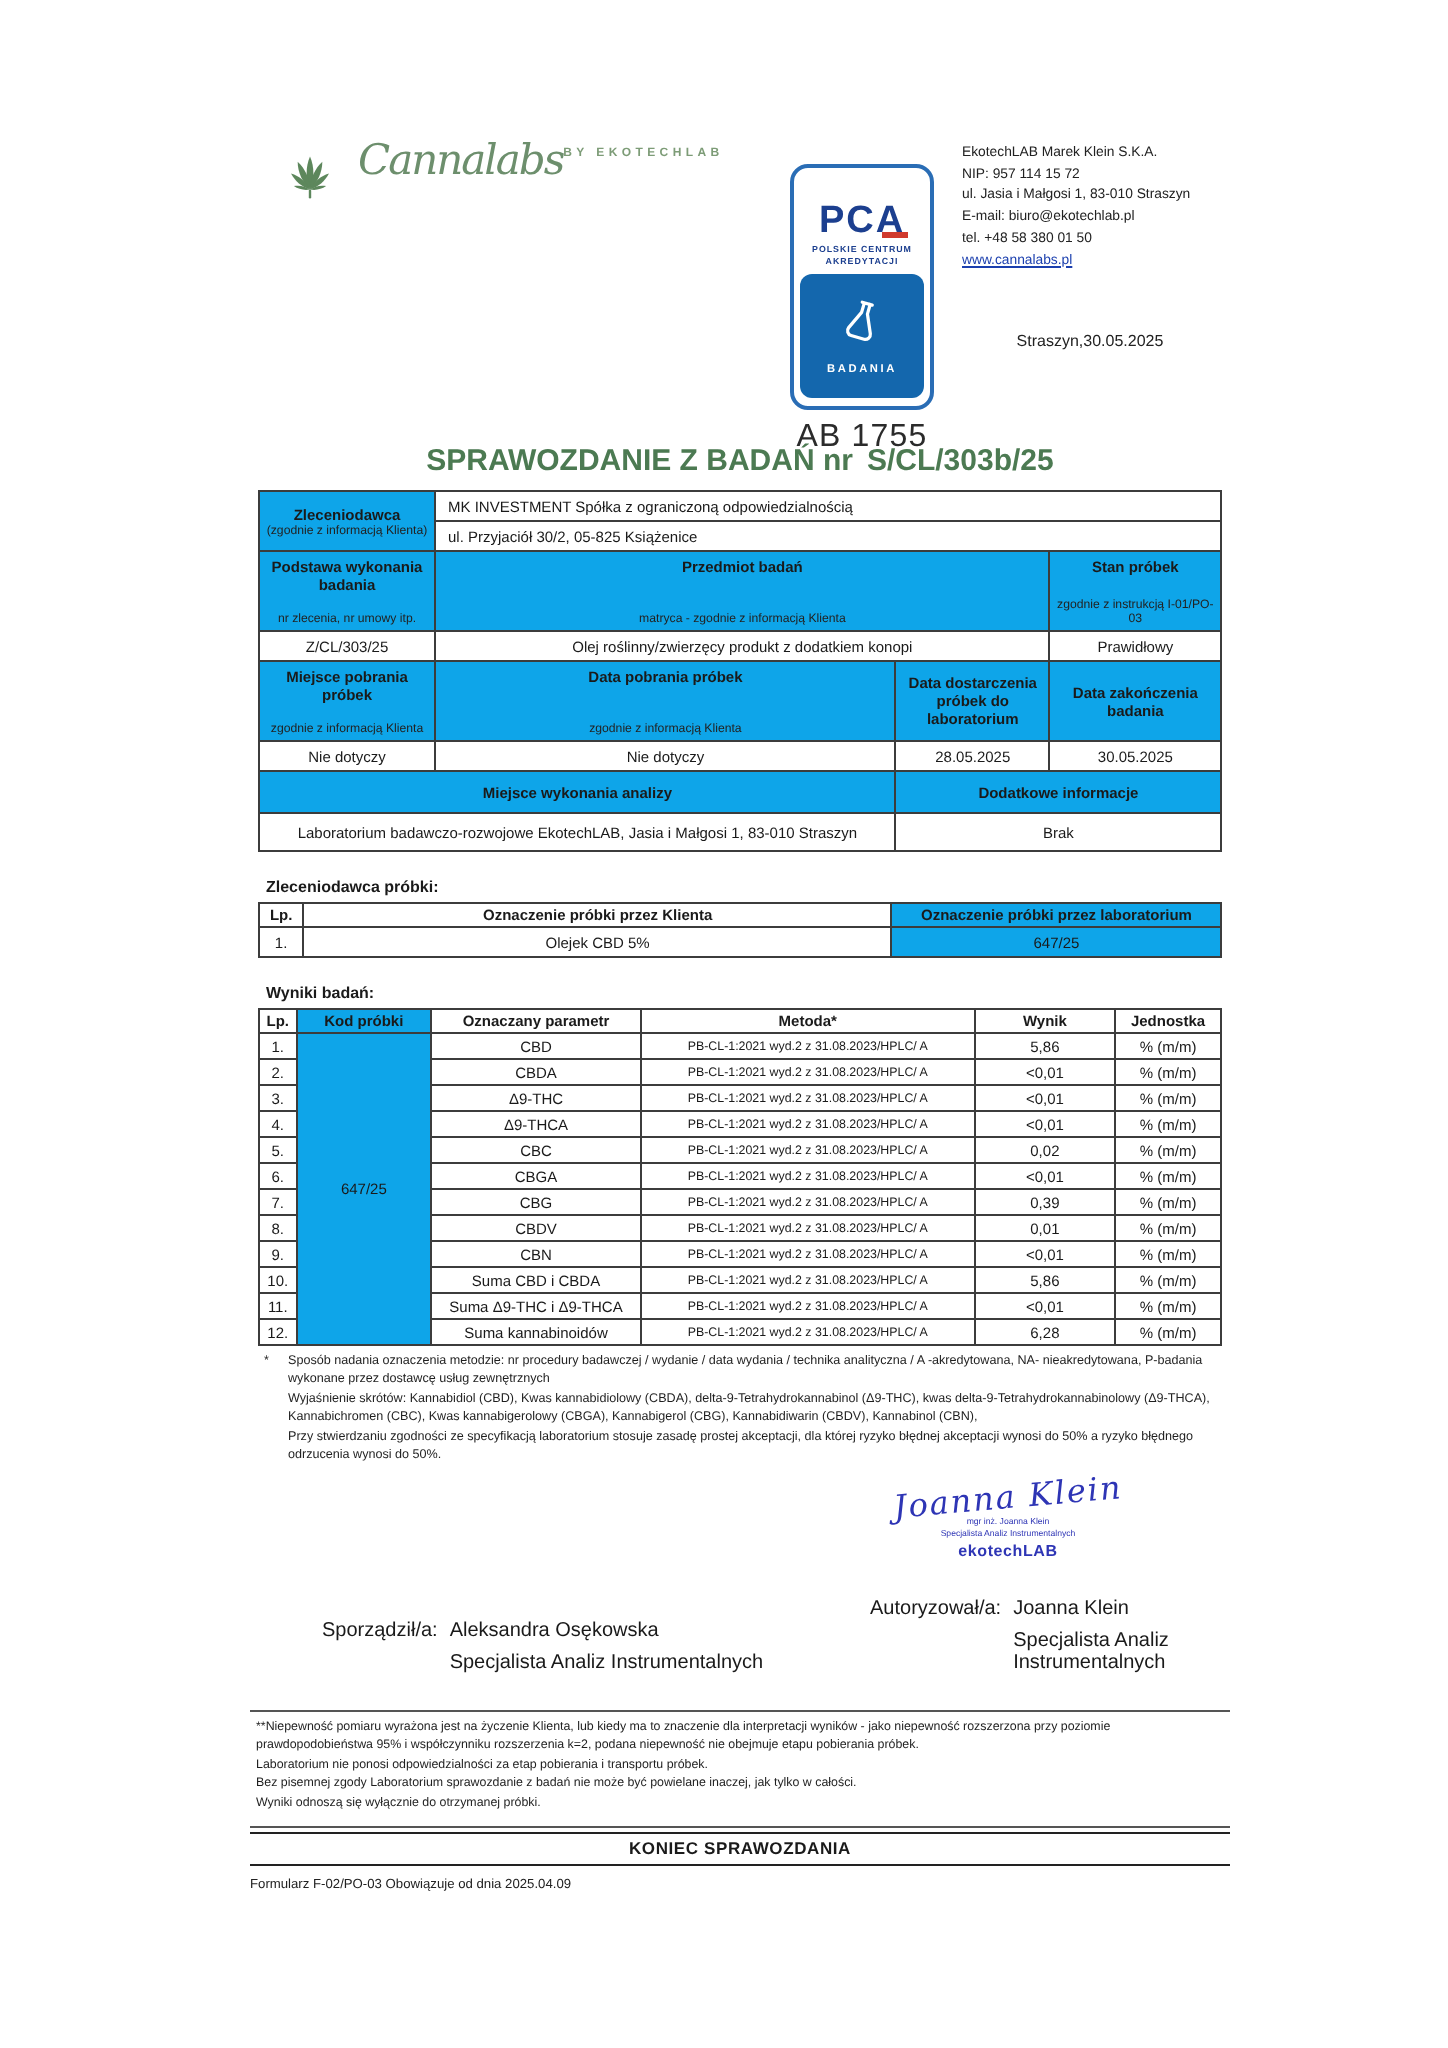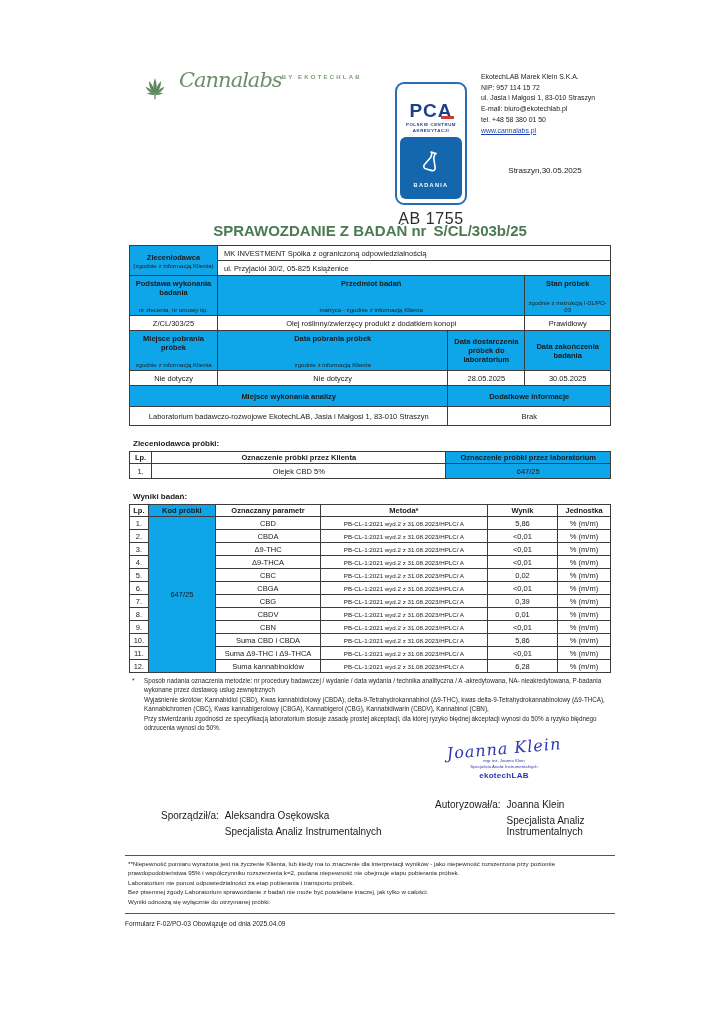--- a/index.html
+++ b/index.html
@@ -378,17 +378,18 @@
       </div>
     </div>
 
     <div class="disclaimer">
       <div>**Niepewność pomiaru wyrażona jest na życzenie Klienta,  lub kiedy ma to znaczenie dla interpretacji wyników - jako niepewność rozszerzona przy poziomie prawdopodobieństwa 95% i współczynniku rozszerzenia k=2, podana niepewność nie obejmuje etapu pobierania próbek.</div>
       <div>Laboratorium nie ponosi odpowiedzialności za etap pobierania i transportu próbek.</div>
       <div>Bez pisemnej zgody Laboratorium sprawozdanie z badań nie może być powielane inaczej, jak tylko w całości.</div>
       <div>Wyniki odnoszą się wyłącznie do otrzymanej próbki.</div>
     </div>
 
+    <div class="end-banner">KONIEC SPRAWOZDANIA</div>
 
     <div class="form-footer">Formularz F-02/PO-03 Obowiązuje od dnia 2025.04.09</div>
 
   </div>
 </div>
 
 </body></html>

